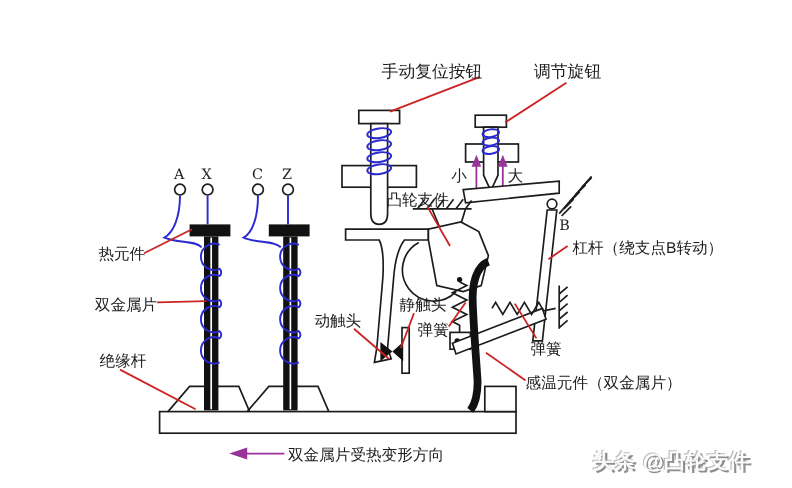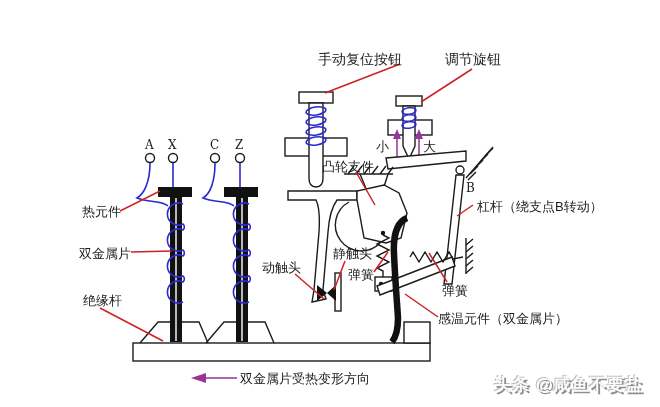--- a/index.html
+++ b/index.html
@@ -192,14 +192,14 @@
   <text class="lbl" x="442" y="295">弹簧</text>
   <text class="lbl" x="438" y="323">感温元件（双金属片）</text>
 
   <g>
     <line class="purp" x1="237" y1="378" x2="204" y2="378"></line>
     <polygon class="purpfill" points="191,378 206,373 206,383"></polygon>
     <text class="lbl" x="240" y="383">双金属片受热变形方向</text>
   </g>
 </svg>
 
-<div class="watermark">头条 @咸鱼不要盐</div>
+<div class="watermark">头条 @凸轮支件</div>
 </div>
 
 </body></html>

